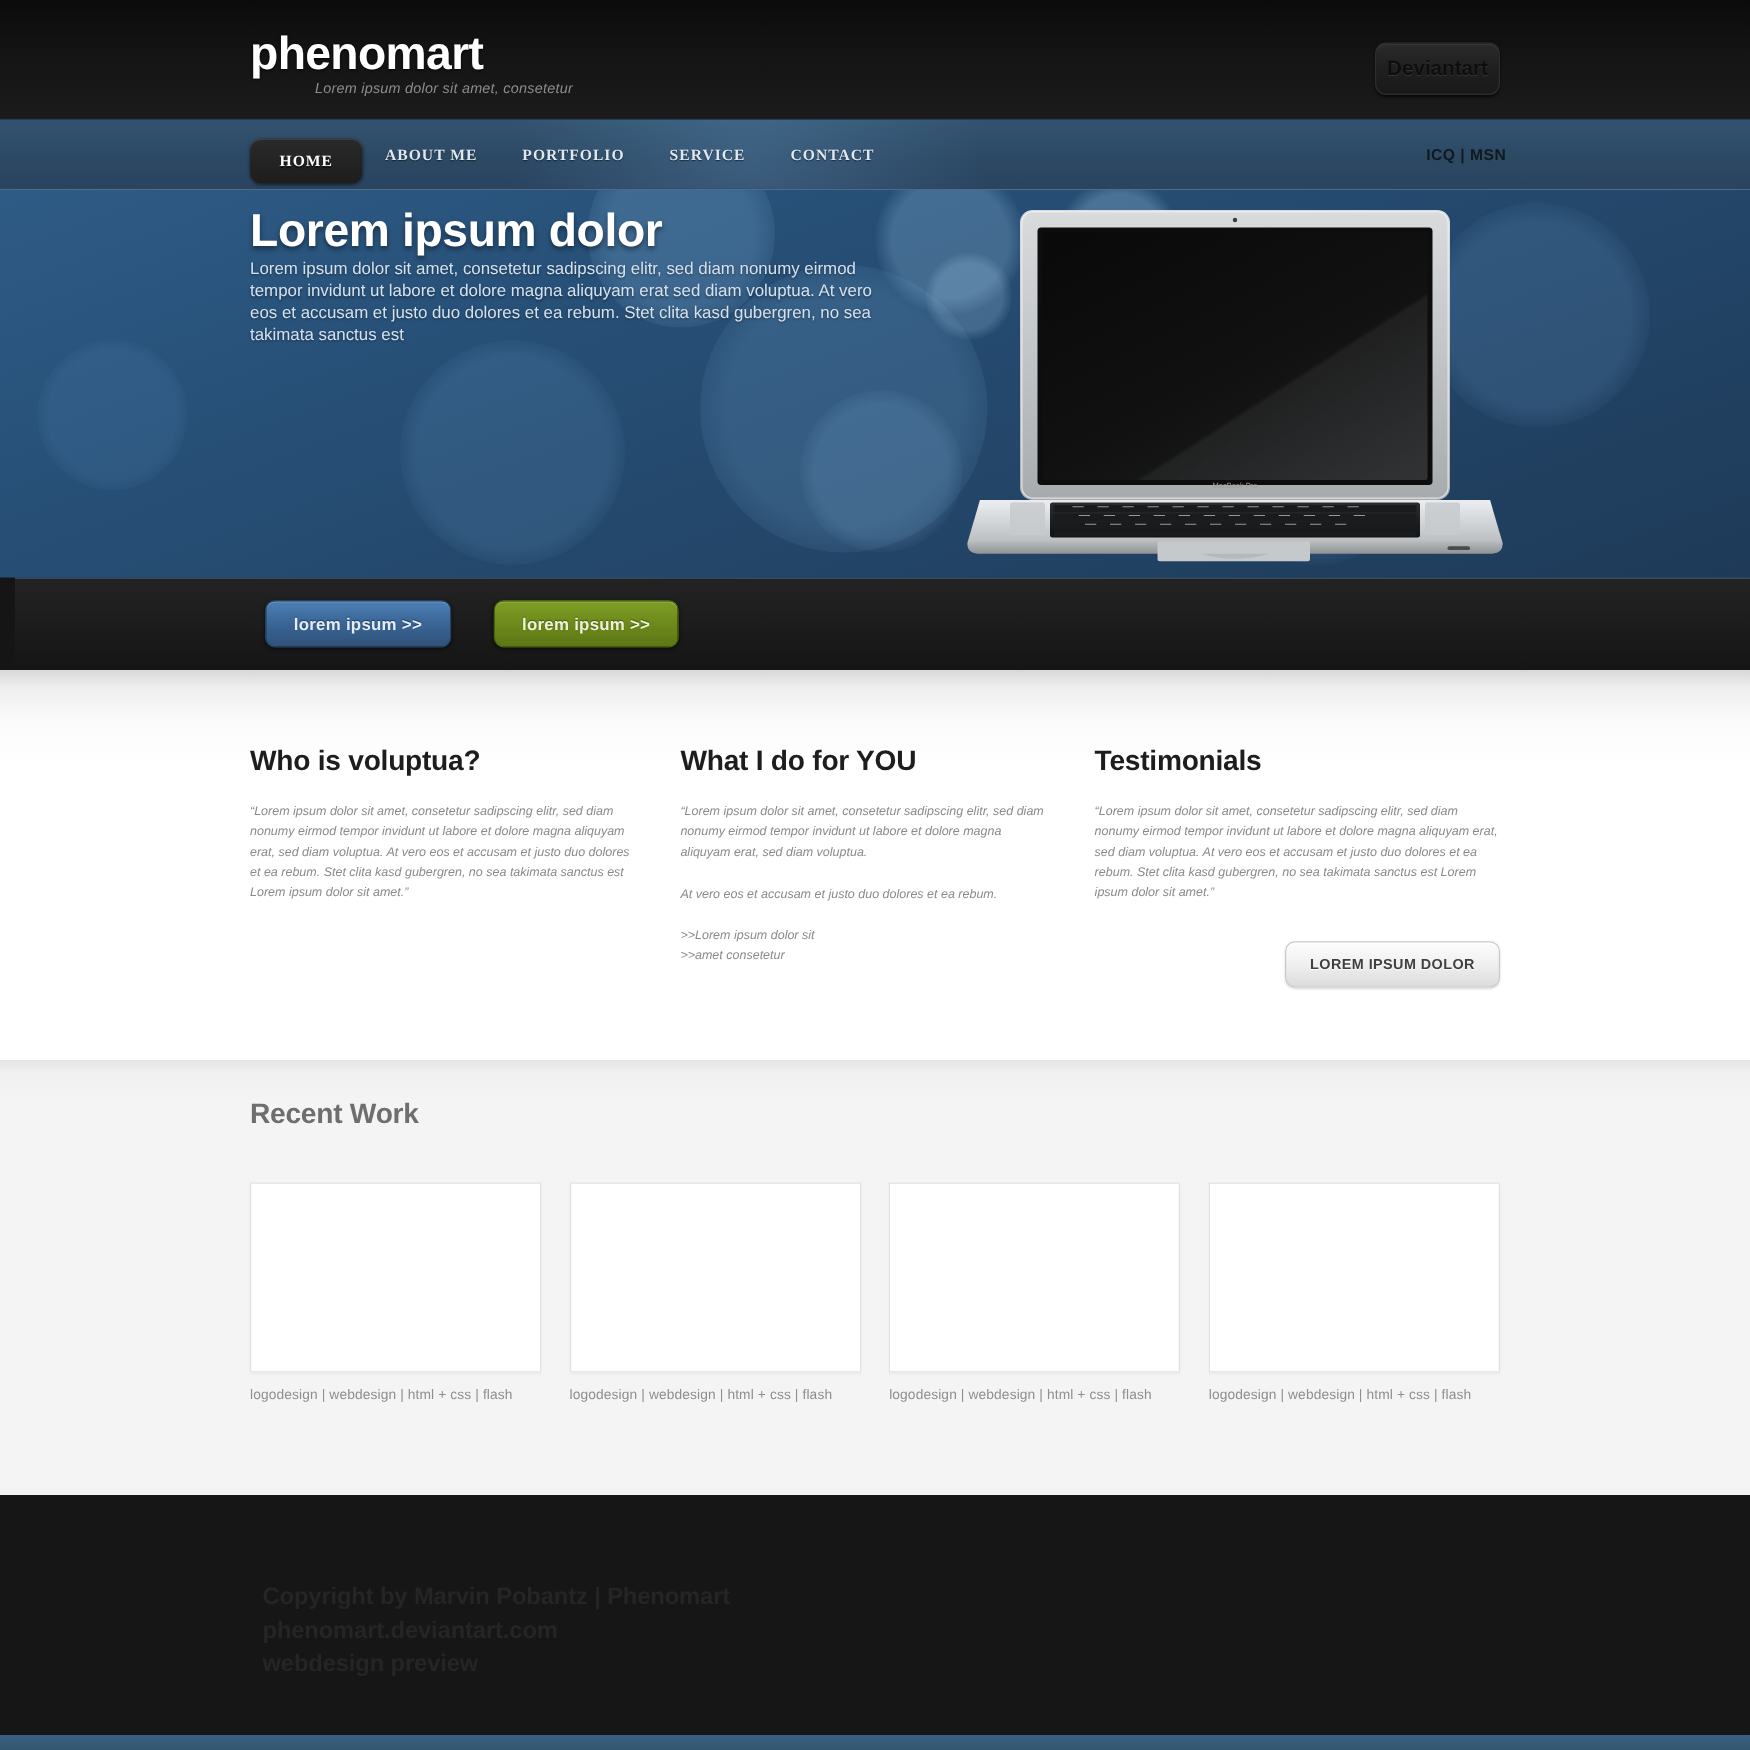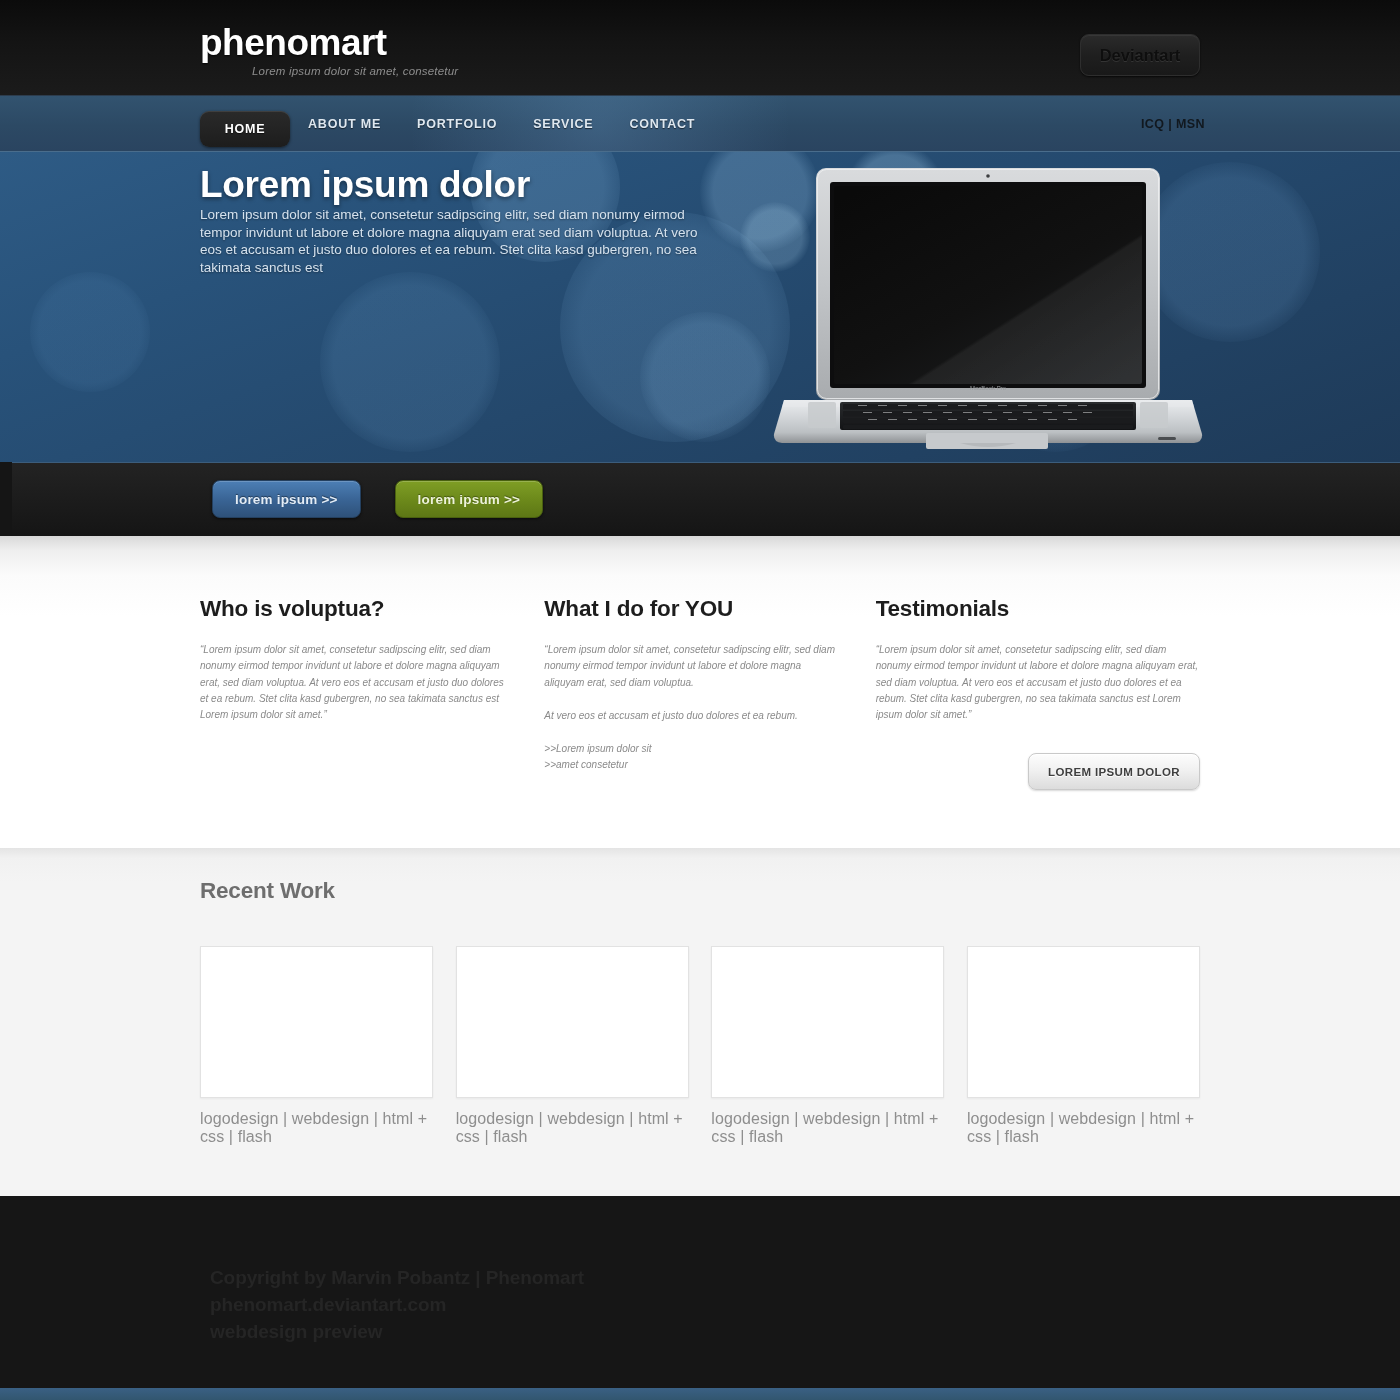--- a/index.html
+++ b/index.html
@@ -22,21 +22,21 @@
   .brand-name {
     font-size:37px; font-weight:bold; color:#ffffff; letter-spacing:-0.5px;
     line-height:42px; text-shadow:0 1px 2px rgba(0,0,0,.8);
   }
   .brand-tag {
     font-size:11.5px; color:#8d8d8d; font-style:italic;
     margin-top:1px; margin-left:52px; letter-spacing:.2px;
   }
   .da-button {
     position:absolute; right:200px; top:34px;
-    width:120px; height:42px; border-radius:9px;
+    width:100px; height:42px; border-radius:9px;
     background:linear-gradient(180deg,#2b2b2b 0%,#1f1f1f 50%,#191919 100%);
     border:1px solid #2e2e2e;
     box-shadow:inset 0 1px 0 rgba(255,255,255,.06), 0 1px 2px rgba(0,0,0,.7);
     display:flex; align-items:center; justify-content:center;
     color:#0e0e0e; font-size:16.5px; font-weight:bold;
     text-shadow:0 1px 0 rgba(255,255,255,.10);
   }
 
   
   .navbar {
@@ -46,21 +46,21 @@
   }
   .navbar:before {
     content:""; position:absolute; left:340px; top:-50px;
     width:520px; height:160px; border-radius:50%;
     background:radial-gradient(circle,rgba(120,175,225,.22) 0%,rgba(120,175,225,0) 70%);
   }
   .nav-items { position:absolute; left:200px; top:0; height:56px; display:flex; align-items:center; }
   .nav-item {
     font-size:12.5px; font-weight:bold; letter-spacing:.8px; color:#dfe8f0;
     text-shadow:0 1px 1px rgba(0,0,0,.55);
-    padding:0 18px; height:56px; line-height:56px; position:relative;
+    padding:0 18px; height:56px; line-height:56px; position:relative;font-family:Liberation Serif, serif;
   }
   .nav-item.active {
     background:linear-gradient(180deg,#2a2a2a 0%,#1d1d1d 100%);
     border-radius:9px; height:36px; line-height:36px; margin-top:10px;
     box-shadow:inset 0 1px 0 rgba(255,255,255,.10), 0 1px 3px rgba(0,0,0,.5);
     min-width:90px; text-align:center; color:#ffffff;
   }
   .nav-contact-right {
     position:absolute; right:195px; top:0; height:40px; line-height:56px;
     font-size:12.5px; font-weight:bold; color:#11181f; letter-spacing:.4px;
@@ -150,21 +150,21 @@
     font-size:22.5px; font-weight:bold; color:#6e6e6e; letter-spacing:-0.2px;
   }
   .work-grid { position:absolute; left:200px; top:98px; width:1000px; display:flex; justify-content:space-between; }
   .work-item { width:233px; }
   .work-thumb {
     width:233px; height:152px; background:#ffffff;
     border:1px solid #e2e2e2;
     box-shadow:0 1px 2px rgba(0,0,0,.05);
   }
   .work-caption {
-    margin-top:12px; font-size:16px; color:#8e8e8e; letter-spacing:.1px;
+    margin-top:12px; font-size:11px; color:#8e8e8e; letter-spacing:.1px;
   }
 
   
   .footer {
     height:194px; position:relative;
     background:#161616;
   }
   .footer-inner { position:absolute; left:210px; top:68px; }
   .footer-line {
     font-size:19px; font-weight:bold; color:#252525; line-height:27px;

